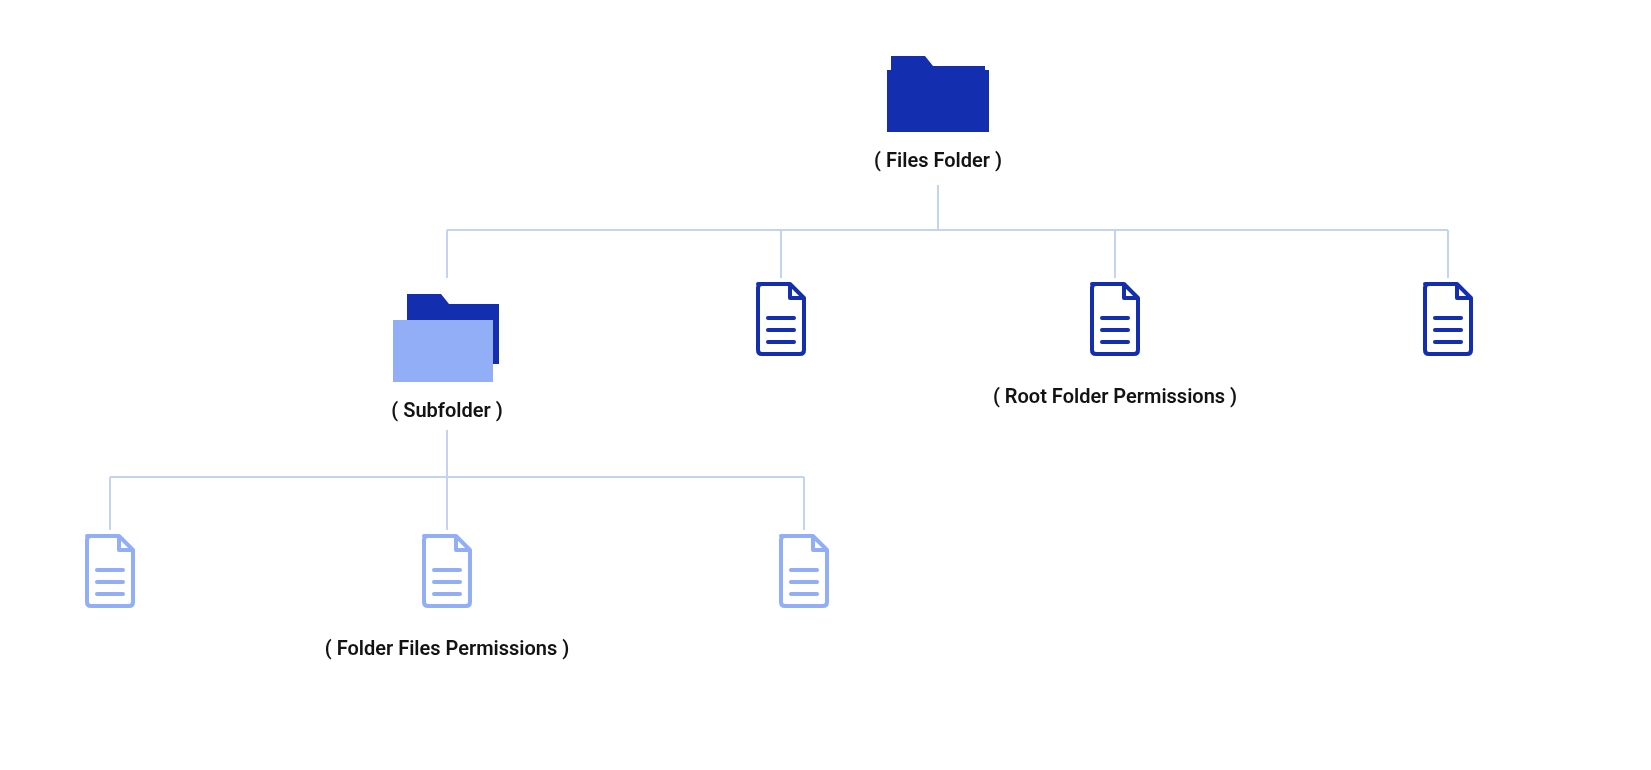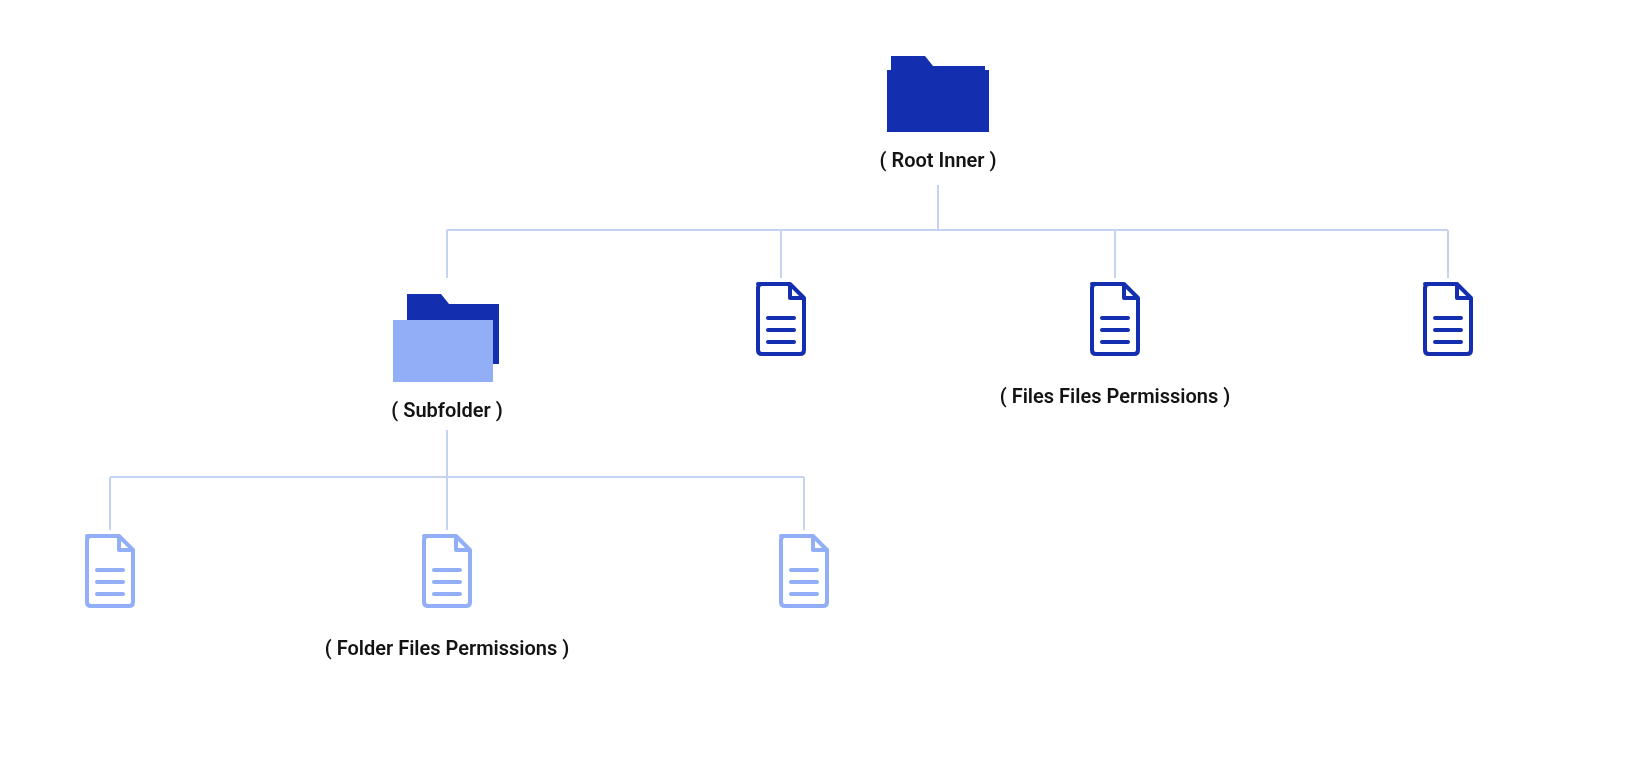--- a/index.html
+++ b/index.html
@@ -62,21 +62,21 @@
       <line x1="447" y1="477" x2="447" y2="530"></line>
       <line x1="804" y1="477" x2="804" y2="530"></line>
     </g>
   </svg>
 
   <div class="node" style="left:878px; top:48px; width:120px;">
     <svg width="110" height="86" viewBox="0 0 110 86">
       <path d="M8 22 L8 8 L42 8 L50 18 L102 18 L102 22 Z" fill="#132eae"></path>
       <rect x="4" y="22" width="102" height="62" fill="#132eae"></rect>
     </svg>
-    <div class="label">( Root Inner )</div>
+    <div class="label">( Files Folder )</div>
   </div>
 
   <div class="node" style="left:387px; top:288px; width:120px;">
     <svg width="120" height="96" viewBox="0 0 120 96">
       <path d="M20 20 L20 6 L54 6 L62 16 L112 16 L112 32 L20 32 Z" fill="#132eae"></path>
       <rect x="20" y="20" width="92" height="56" fill="#132eae"></rect>
       <rect x="6" y="32" width="100" height="62" fill="#91aef7"></rect>
     </svg>
     <div class="label">( Subfolder )</div>
   </div>
@@ -92,21 +92,21 @@
   </div>
 
   <div class="node" style="left:1084px; top:280px; width:62px;">
     <svg width="62" height="78" viewBox="0 0 62 78">
       <path d="M8 4 L40 4 L54 18 L54 70 Q54 74 50 74 L12 74 Q8 74 8 70 L8 8 Q8 4 12 4 Z" fill="none" stroke="#132eae" stroke-width="4" stroke-linejoin="round"></path>
       <path d="M40 4 L40 18 L54 18" fill="none" stroke="#132eae" stroke-width="4" stroke-linejoin="round"></path>
       <line x1="18" y1="38" x2="44" y2="38" stroke="#132eae" stroke-width="4" stroke-linecap="round"></line>
       <line x1="18" y1="50" x2="44" y2="50" stroke="#132eae" stroke-width="4" stroke-linecap="round"></line>
       <line x1="18" y1="62" x2="44" y2="62" stroke="#132eae" stroke-width="4" stroke-linecap="round"></line>
     </svg>
-    <div class="label" style="position:absolute; top:90px; left:50%; transform:translateX(-50%);">( Files Files Permissions )</div>
+    <div class="label" style="position:absolute; top:90px; left:50%; transform:translateX(-50%);">( Root Folder Permissions )</div>
   </div>
 
   <div class="node" style="left:1417px; top:280px; width:62px;">
     <svg width="62" height="78" viewBox="0 0 62 78">
       <path d="M8 4 L40 4 L54 18 L54 70 Q54 74 50 74 L12 74 Q8 74 8 70 L8 8 Q8 4 12 4 Z" fill="none" stroke="#132eae" stroke-width="4" stroke-linejoin="round"></path>
       <path d="M40 4 L40 18 L54 18" fill="none" stroke="#132eae" stroke-width="4" stroke-linejoin="round"></path>
       <line x1="18" y1="38" x2="44" y2="38" stroke="#132eae" stroke-width="4" stroke-linecap="round"></line>
       <line x1="18" y1="50" x2="44" y2="50" stroke="#132eae" stroke-width="4" stroke-linecap="round"></line>
       <line x1="18" y1="62" x2="44" y2="62" stroke="#132eae" stroke-width="4" stroke-linecap="round"></line>
     </svg>

